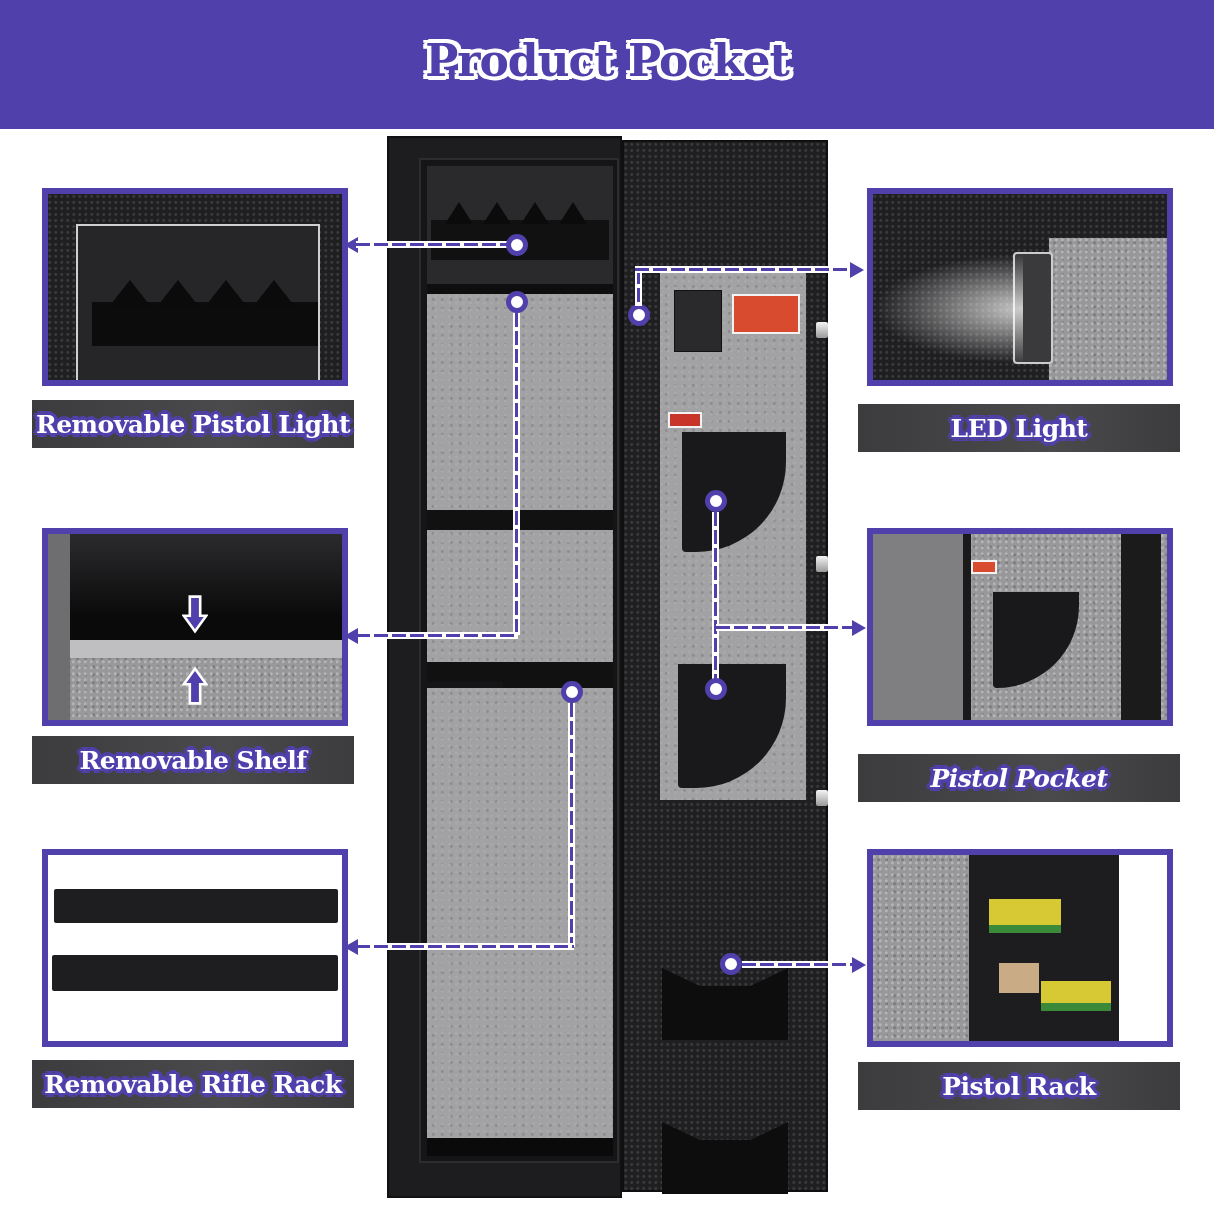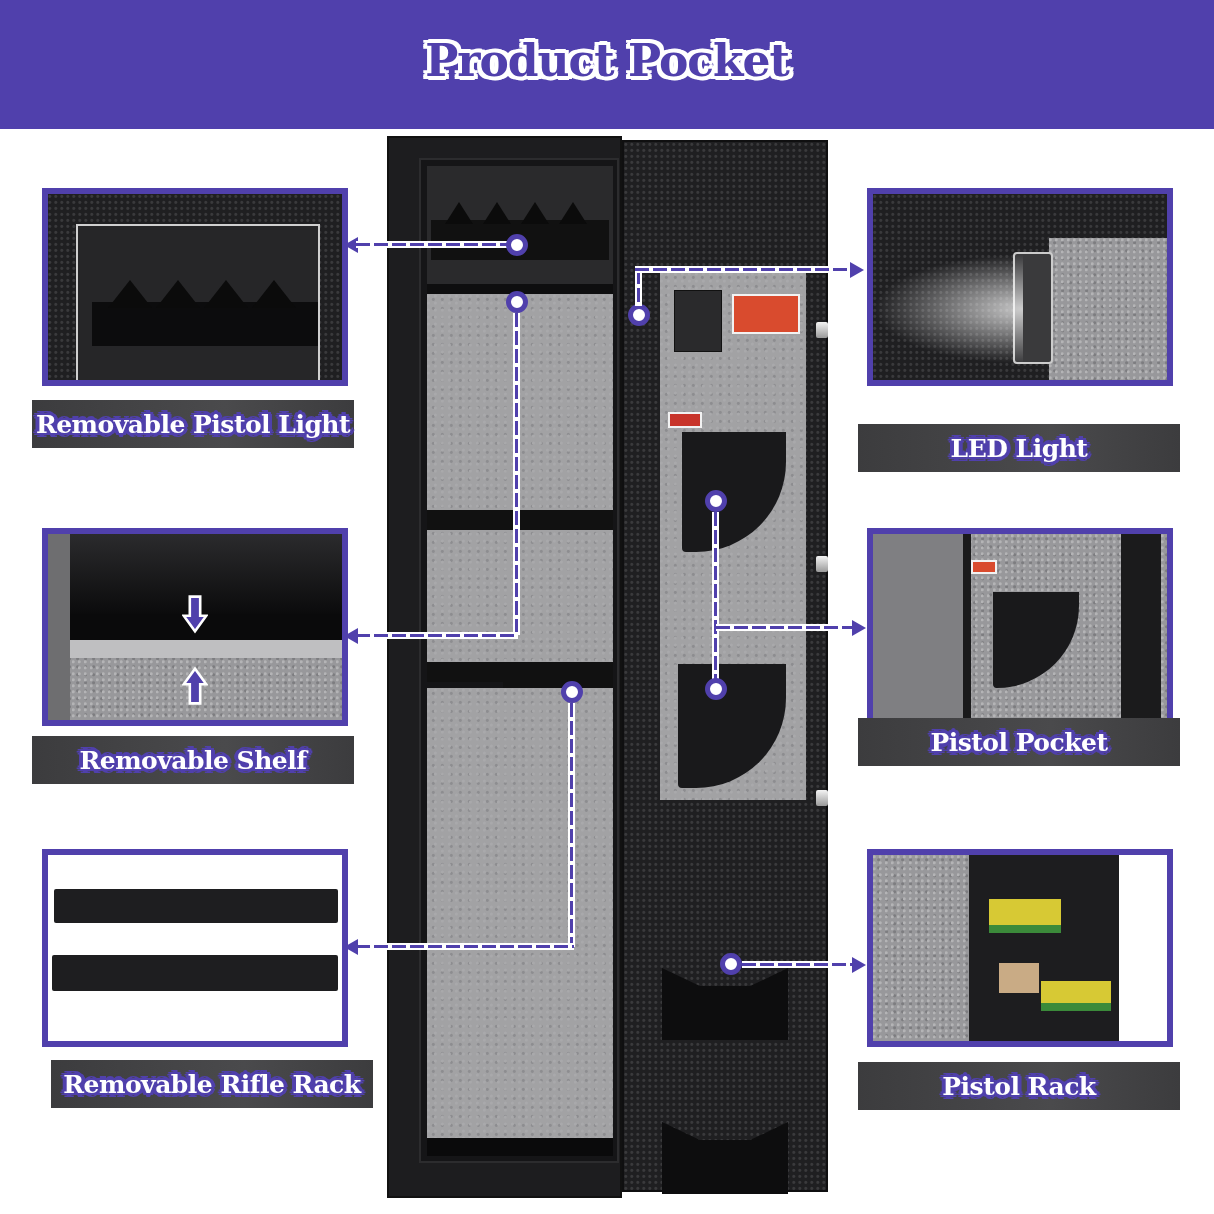--- a/index.html
+++ b/index.html
@@ -167,41 +167,41 @@
   </svg>
 </div>
 <div class="card-label" style="left:32px; top:736px;">
   <span>Removable Shelf</span>
 </div>
 
 <div class="card-img" style="left:42px; top:849px; background:#fff;">
   <div style="position:absolute; left:6px; top:34px; width:284px; height:34px; background:#1e1e20; border-radius:2px;"></div>
   <div style="position:absolute; left:4px; top:100px; width:286px; height:36px; background:#1e1e20; border-radius:2px;"></div>
 </div>
-<div class="card-label" style="left:32px; top:1060px;margin-left:19px;">
+<div class="card-label" style="left:32px; top:1060px;">
   <span>Removable Rifle Rack</span>
 </div>
 
 <div class="card-img dark-texture" style="left:867px; top:188px;">
   <div class="felt-texture" style="position:absolute; left:176px; top:44px; width:124px; height:150px;"></div>
   <div style="position:absolute; left:140px; top:58px; width:40px; height:112px; background:#3a3a3c; border:2px solid #ccc; border-radius:4px;"></div>
   <div style="position:absolute; left:0; top:60px; width:150px; height:110px; background:radial-gradient(ellipse at 100% 50%, rgba(255,255,255,0.75), rgba(255,255,255,0) 70%);"></div>
 </div>
-<div class="card-label" style="left:858px; top:424px;justify-content:center;">
+<div class="card-label" style="left:858px; top:404px;justify-content:center;">
   <span>LED Light</span>
 </div>
 
 <div class="card-img felt-texture" style="left:867px; top:528px;">
   <div style="position:absolute; left:0; top:0; width:90px; height:100%; background:#7f7f82;"></div>
   <div style="position:absolute; left:90px; top:0; width:8px; height:100%; background:#1a1a1b;"></div>
   <div style="position:absolute; left:248px; top:0; width:40px; height:100%; background:#1b1b1c;"></div>
   <div class="pocket" style="left:120px; top:58px; width:86px; height:96px;"></div>
   <div class="sticker" style="left:98px; top:26px; width:26px; height:14px;"></div>
 </div>
-<div class="card-label" style="left:858px; top:718px;">
+<div class="card-label" style="left:858px; top:754px;font-style:italic;">
   <span>Pistol Pocket</span>
 </div>
 
 <div class="card-img" style="left:867px; top:849px; background:#fff;">
   <div class="felt-texture" style="position:absolute; left:0; top:0; width:96px; height:100%;"></div>
   <div style="position:absolute; left:96px; top:0; width:150px; height:190px; background:#1d1d1f;"></div>
   <div style="position:absolute; left:116px; top:44px; width:72px; height:34px; background:#d7c934; border-bottom:8px solid #3b8a3a;"></div>
   <div style="position:absolute; left:168px; top:126px; width:70px; height:30px; background:#d7c934; border-bottom:8px solid #3b8a3a;"></div>
   <div style="position:absolute; left:126px; top:108px; width:40px; height:30px; background:#c9ab85;"></div>
 </div>

